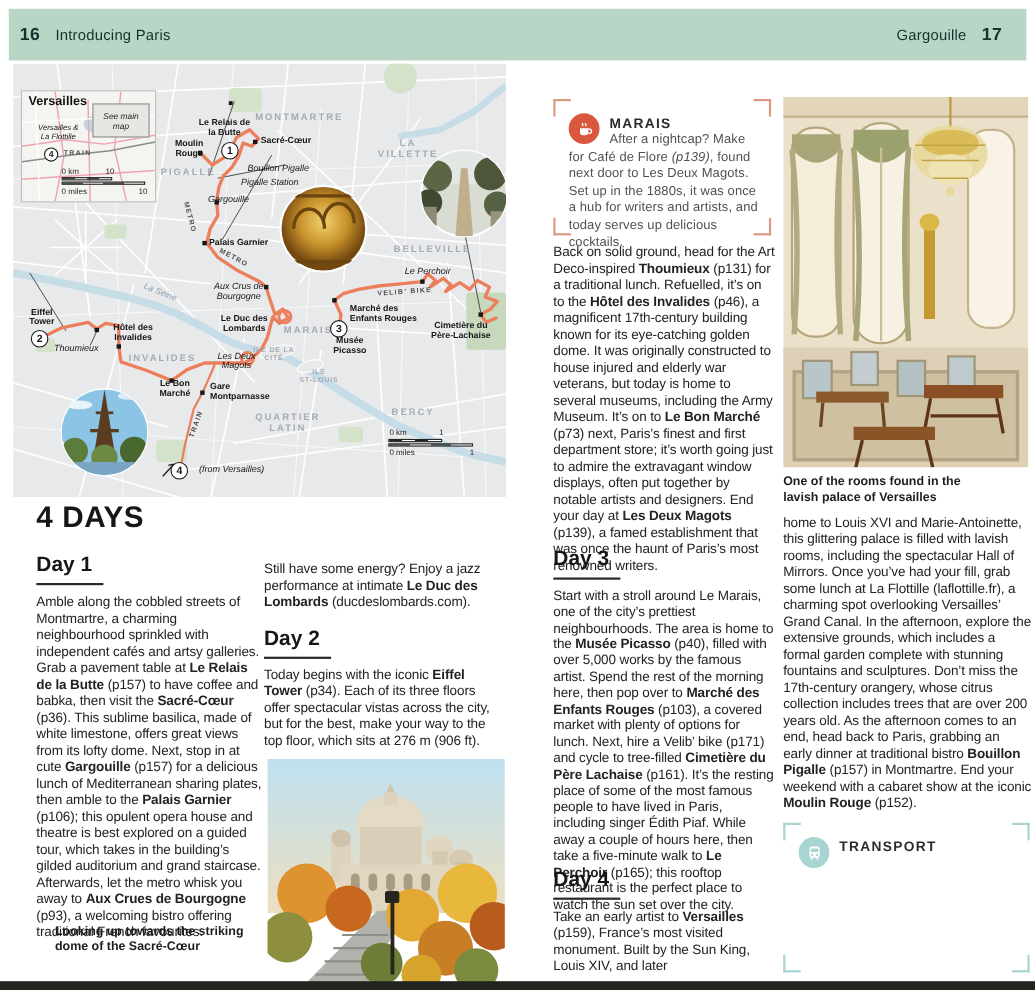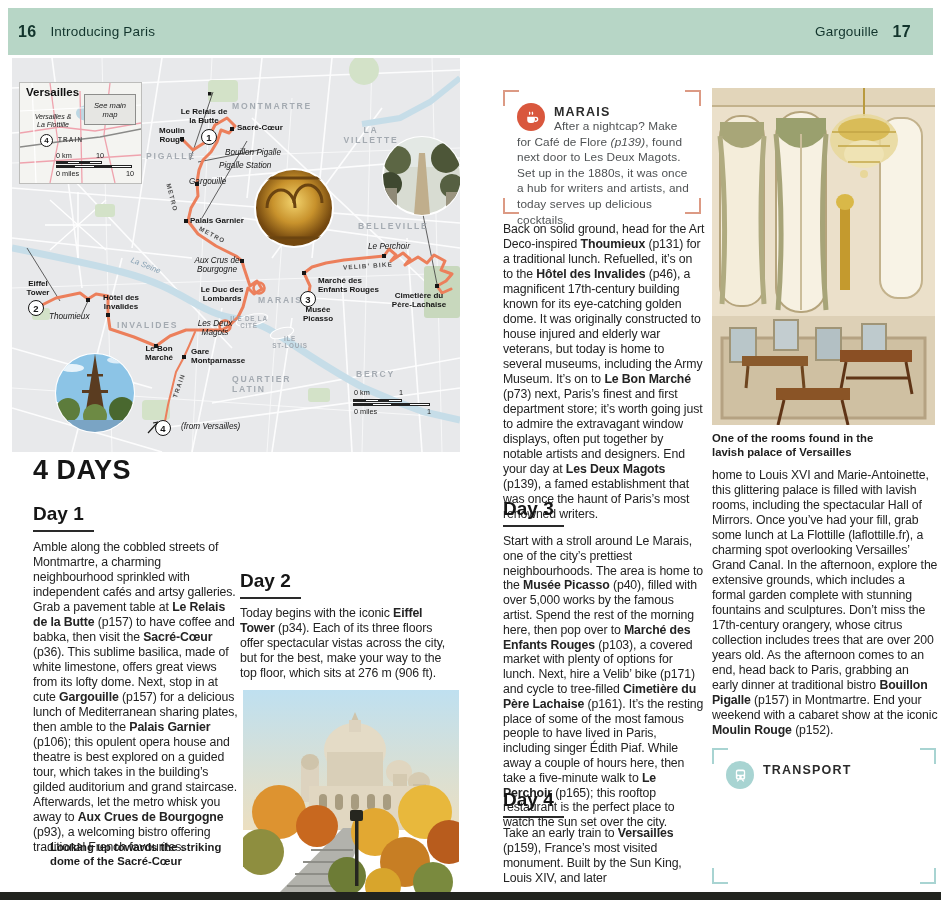--- a/index.html
+++ b/index.html
@@ -31,21 +31,21 @@
   .fbox .c.br{right:0;bottom:0;border-width:0 2.5px 2.5px 0}
   .fbox .icon{float:left;width:28px;height:28px;border-radius:50%;margin:0 9px 3px 0;display:flex;align-items:center;justify-content:center}
   .fbox h4{font-size:12.5px;letter-spacing:1.2px;color:#2b2b2b;padding-top:2px}
   .fbox p{font-size:11.8px;line-height:15.6px;color:#4f5254;letter-spacing:.1px}
   .fbox p .i{font-style:italic}
   
   .lbl{position:absolute;font-size:8px;font-weight:bold;color:#161616;line-height:1.15;white-space:pre-line;text-align:center;transform:translateX(-50%)}
   .lbl.la{transform:none;text-align:left}
   .lbl.it{font-style:italic;font-weight:normal;font-size:8.2px}
   .dist{position:absolute;font-size:8.6px;color:#99a0a8;letter-spacing:1.8px;white-space:pre-line;text-align:center;transform:translateX(-50%);font-weight:bold;opacity:.85}
-  .dist.la{transform:none;text-align:left}
+  .dist.la{transform:none;text-align:center}
   .transit{position:absolute;font-size:6.3px;letter-spacing:1.2px;color:#4c4c4c;font-weight:bold}
   .seine{position:absolute;font-size:8px;font-style:italic;color:#8aa3b5}
   .marker{position:absolute;width:16px;height:16px;background:#fff;border:1.7px solid #161616;border-radius:50%;font-size:9.5px;font-weight:bold;color:#161616;display:flex;align-items:center;justify-content:center}
   .sbar{position:absolute;height:2.6px;background:linear-gradient(90deg,#222 0 25%,#fff 25% 50%,#222 50% 75%,#fff 75% 100%);border:.5px solid #222}
   .slbl{position:absolute;font-size:7.3px;color:#222}
   
   .inset{position:absolute;left:19px;top:82px;width:123px;height:102px;background:#f4f4f1;border:1px solid #bdbdbb;overflow:hidden}
   .inset .t{position:absolute;left:6px;top:3px;font-size:11.5px;font-weight:bold;color:#111}
   .inset .seebox{position:absolute;right:5px;top:11px;width:52px;height:31px;background:#e6e6e3;border:1px solid #8e8e8c;font-size:7.6px;font-style:italic;color:#222;display:flex;align-items:center;justify-content:center;text-align:center;white-space:pre-line}
   .photo-frame{position:absolute;overflow:hidden}
@@ -324,20 +324,21 @@
   <div class="slbl" style="left:354px;top:407px">0 miles</div>
   <div class="slbl" style="left:427px;top:407px">1</div>
 
   <div class="abs big-head" style="left:33px;top:455px">4 DAYS</div>
 
   <div class="abs" style="left:33px;top:503px"><span class="day-title">Day 1</span></div>
   <p class="abs bt" style="left:33px;top:540px;width:206px"><span>Amble along the cobbled streets of Montmartre, a charming neighbourhood sprinkled with independent cafés and artsy galleries. Grab a pavement table at </span><span class="b">Le Relais de la Butte</span><span> </span><span class="i">(p157)</span><span> to have coffee and babka, then visit the </span><span class="b">Sacré-Cœur</span><span> </span><span class="i">(p36)</span><span>. This sublime basilica, made of white limestone, offers great views from its lofty dome. Next, stop in at cute </span><span class="b">Gargouille</span><span> </span><span class="i">(p157)</span><span> for a delicious lunch of Mediterranean sharing plates, then amble to the </span><span class="b">Palais Garnier</span><span> </span><span class="i">(p106)</span><span>; this opulent opera house and theatre is best explored on a guided tour, which takes in the building’s gilded auditorium and grand staircase. Afterwards, let the metro whisk you away to </span><span class="b">Aux Crues de Bourgogne</span><span> </span><span class="i">(p93)</span><span>, a welcoming bistro offering traditional French favourites.</span></p>
   <div class="abs caption" style="left:50px;top:840px;width:184px;">Looking up towards the striking
 dome of the Sacré-Cœur</div>
 
+  <p class="abs bt" style="left:240px;top:510px;width:218px"><span>Still have some energy? Enjoy a jazz performance at intimate </span><span class="b">Le Duc des Lombards</span><span> </span><span class="i">(ducdeslombards.com)</span><span>.</span></p>
   <div class="abs" style="left:240px;top:570px"><span class="day-title">Day 2</span></div>
   <p class="abs bt" style="left:240px;top:606px;width:218px"><span>Today begins with the iconic </span><span class="b">Eiffel Tower</span><span> </span><span class="i">(p34)</span><span>. Each of its three floors offer spectacular vistas across the city, but for the best, make your way to the top floor, which sits at 276 m (906 ft).</span></p>
 
   <div class="photo-frame" style="left:243px;top:690px;width:216px;height:203px">
     <svg width="216" height="203" viewBox="0 0 216 203">
       <defs>
           <linearGradient id="sky" x1="0" y1="0" x2="0" y2="1">
             <stop offset="0" stop-color="#bfe0f0"></stop>
             <stop offset="1" stop-color="#ecdfc0"></stop>
           </linearGradient>
@@ -398,21 +399,21 @@
     <h4>MARAIS</h4>
     <p><span>After a nightcap? Make for Café de Flore </span><span class="i">(p139)</span><span>, found next door to Les Deux Magots. Set up in the 1880s, it was once a hub for writers and artists, and today serves up delicious cocktails.</span></p>
   </div>
 
   <p class="abs bt" style="left:503px;top:222px;width:202px"><span>Back on solid ground, head for the Art Deco-inspired </span><span class="b">Thoumieux</span><span> </span><span class="i">(p131)</span><span> for a traditional lunch. Refuelled, it’s on to the </span><span class="b">Hôtel des Invalides</span><span> </span><span class="i">(p46)</span><span>, a magnificent 17th-century building known for its eye-catching golden dome. It was originally constructed to house injured and elderly war veterans, but today is home to several museums, including the Army Museum. It’s on to </span><span class="b">Le Bon Marché</span><span> </span><span class="i">(p73)</span><span> next, Paris’s finest and first department store; it’s worth going just to admire the extravagant window displays, often put together by notable artists and designers. End your day at </span><span class="b">Les Deux Magots</span><span> </span><span class="i">(p139)</span><span>, a famed establishment that was once the haunt of Paris’s most renowned writers.</span></p>
 
   <div class="abs" style="left:503px;top:498px"><span class="day-title">Day 3</span></div>
   <p class="abs bt" style="left:503px;top:534px;width:202px;line-height:14.8px"><span>Start with a stroll around Le Marais, one of the city’s prettiest neighbourhoods. The area is home to the </span><span class="b">Musée Picasso</span><span> </span><span class="i">(p40)</span><span>, filled with over 5,000 works by the famous artist. Spend the rest of the morning here, then pop over to </span><span class="b">Marché des Enfants Rouges</span><span> </span><span class="i">(p103)</span><span>, a covered market with plenty of options for lunch. Next, hire a Velib’ bike </span><span class="i">(p171)</span><span> and cycle to tree-filled </span><span class="b">Cimetière du Père Lachaise</span><span> </span><span class="i">(p161)</span><span>. It’s the resting place of some of the most famous people to have lived in Paris, including singer Édith Piaf. While away a couple of hours here, then take a five-minute walk to </span><span class="b">Le Perchoir</span><span> </span><span class="i">(p165)</span><span>; this rooftop restaurant is the perfect place to watch the sun set over the city.</span></p>
 
   <div class="abs" style="left:503px;top:789px"><span class="day-title">Day 4</span></div>
-  <p class="abs bt" style="left:503px;top:826px;width:202px"><span>Take an early train to </span><span class="b">Versailles</span><span> </span><span class="i">(p159)</span><span>, France’s most visited monument. Built by the Sun King, Louis XIV, and later</span></p>
+  <p class="abs bt" style="left:503px;top:826px;width:202px"><span>Take an early artist to </span><span class="b">Versailles</span><span> </span><span class="i">(p159)</span><span>, France’s most visited monument. Built by the Sun King, Louis XIV, and later</span></p>
 
   <div class="photo-frame" style="left:712px;top:88px;width:223px;height:337px">
     <svg width="223" height="337" viewBox="0 0 223 337">
       <rect width="223" height="337" fill="#ebe0ca"></rect>
       <rect y="0" width="223" height="18" fill="#e2d5ba"></rect>
         <line x1="0" y1="18" x2="223" y2="18" stroke="#c3b28c" stroke-width="2"></line>
       <g>
         <rect x="8" y="28" width="44" height="190" rx="20" fill="#f4edda" stroke="#b5a47c" stroke-width="2"></rect>
         <rect x="64" y="24" width="50" height="200" rx="24" fill="#f7f1e2" stroke="#b5a47c" stroke-width="2"></rect>
         <rect x="168" y="30" width="42" height="180" rx="18" fill="#f8f3e6" stroke="#c3b28c" stroke-width="2"></rect>

